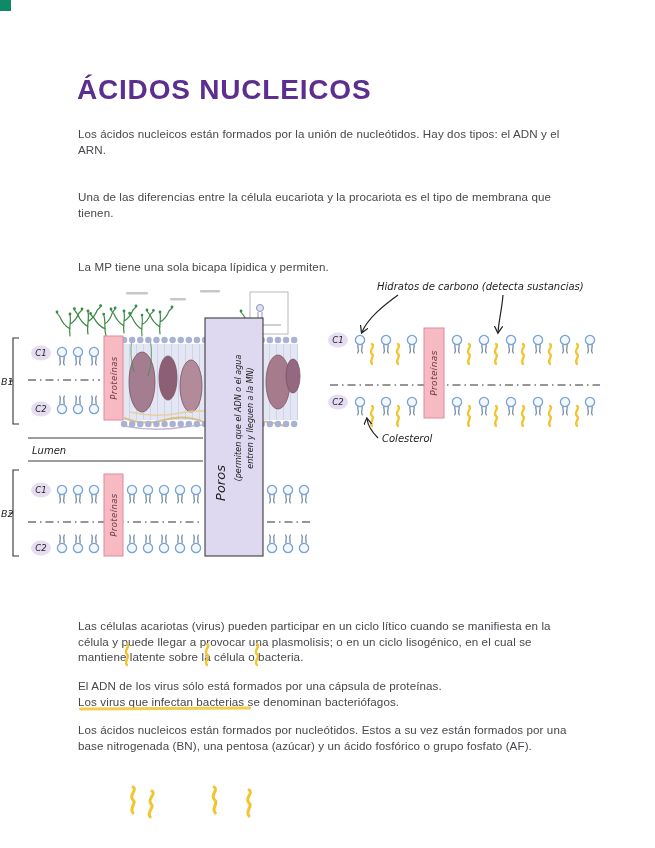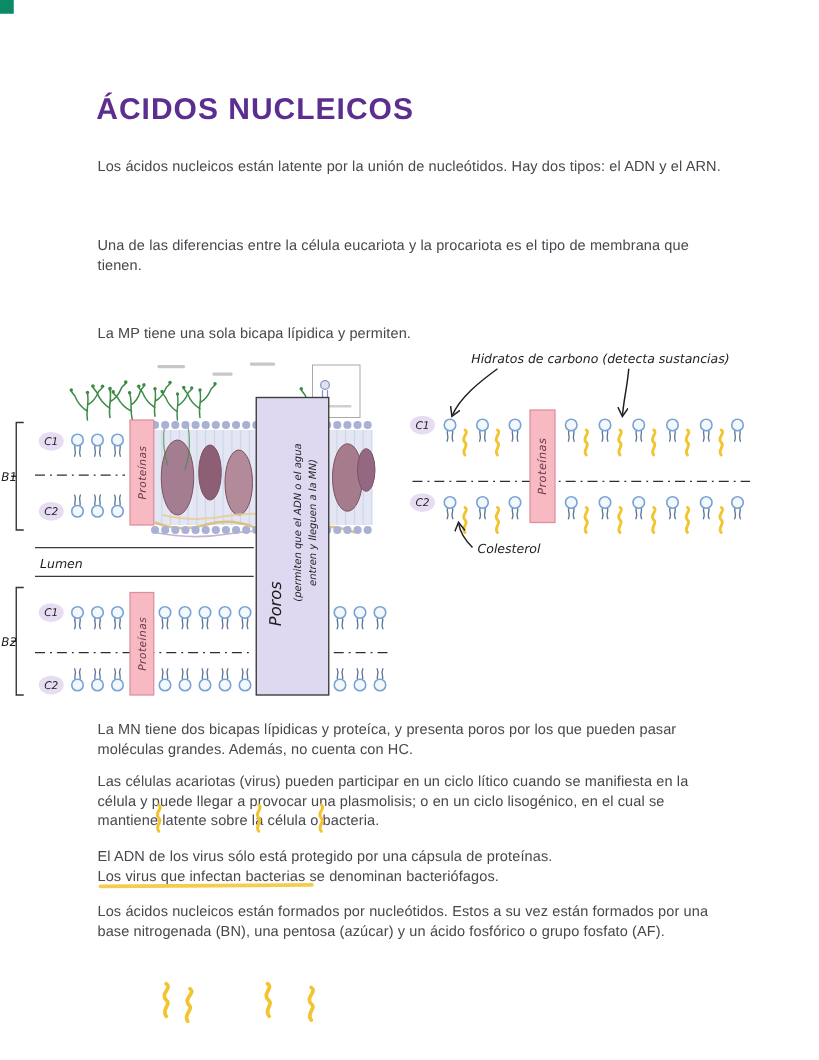--- a/index.html
+++ b/index.html
@@ -5,21 +5,21 @@
   * { margin:0; padding:0; box-sizing:border-box; }
   html,body { background:#ffffff; }
   .page {
     position:relative; width:655px; height:848px; background:#ffffff;
     font-family:"Liberation Sans", sans-serif; color:#45454c; overflow:hidden;
     margin:0 auto;
   }
   .corner-mark { position:absolute; left:0; top:0; width:11px; height:11px; background:#0c8a66; }
   .title {
     position:absolute; left:77px; top:74px;
-    font-size:24px; font-weight:700; letter-spacing:.8px; color:#5b2e90;
+    font-size:28px; font-weight:700; letter-spacing:.8px; color:#5b2e90;
   }
   .para {
     position:absolute; left:78px; width:502px;
     font-size:11.6px; line-height:15.7px; letter-spacing:.1px; color:#47474d;
   }
   .diagram-svg { position:absolute; left:0; top:278px; }
   .squiggle-overlay { position:absolute; z-index:5; }
   .yellow-underline {
     position:absolute; left:79px; top:707px; width:172px; height:2.6px;
     background:#f2c430; border-radius:2px; transform:rotate(-.4deg); opacity:.85; z-index:4;
@@ -44,21 +44,21 @@
 </style>
 </head>
 <body>
 
 <div class="page">
 
   <div class="corner-mark"></div>
 
   <h1 class="title">ÁCIDOS NUCLEICOS</h1>
 
-  <p class="para" style="top:126px">Los ácidos nucleicos están latente por la unión de nucleótidos. Hay dos tipos: el ADN y el ARN.</p>
+  <p class="para" style="top:126px">Los ácidos nucleicos están formados por la unión de nucleótidos. Hay dos tipos: el ADN y el ARN.</p>
   <p class="para" style="top:189px">Una de las diferencias entre la célula eucariota y la procariota es el tipo de membrana que tienen.</p>
   <p class="para" style="top:259px">La MP tiene una sola bicapa lípidica y permiten.</p>
 
   <svg class="diagram-svg" width="655" height="290" viewBox="0 0 655 290">
     <defs>
       <g id="lp">
         <path class="tail" d="M-1.8,4 c-1.5,3 1.5,5 -0.5,9"></path>
         <path class="tail" d="M1.8,4 c1.5,3 -1.5,5 0.5,9"></path>
         <circle class="head" cx="0" cy="0" r="4.6"></circle>
       </g>
@@ -245,23 +245,22 @@
       <g>
         <rect class="pbox" x="424" y="50" width="20" height="90"></rect>
         <text class="pbt" font-size="9" text-anchor="middle" transform="rotate(-90 434 95)" x="434" y="98">Proteínas</text>
       </g>
 
       <path class="arrow" d="M378,160 C372,154 368,148 367,141" marker-end="url(#arw)"></path>
       <text class="hand" x="382" y="164" font-size="10">Colesterol</text>
     </g>
   </svg>
 
-  <p class="para" style="top:576px">La MN tiene dos bicapas lípidicas y proteíca, y presenta poros por los que pueden pasar moléculas grandes. Además, no cuenta con HC.</p>
   <p class="para" style="top:618px">Las células acariotas (virus) pueden participar en un ciclo lítico cuando se manifiesta en la célula y puede llegar a provocar una plasmolisis; o en un ciclo lisogénico, en el cual se mantiene latente sobre la célula o bacteria.</p>
-  <p class="para" style="top:678px">El ADN de los virus sólo está protegido por una cápsula de proteínas.</p>
+  <p class="para" style="top:678px">El ADN de los virus sólo está formados por una cápsula de proteínas.</p>
   <p class="para" style="top:694px">Los virus que infectan bacterias se denominan bacteriófagos.</p>
   <p class="para" style="top:722px">Los ácidos nucleicos están formados por nucleótidos.  Estos a su vez están formados por una base nitrogenada (BN), una pentosa (azúcar) y un ácido fosfórico o grupo fosfato (AF).</p>
 
   <div class="yellow-underline"></div>
 
   <svg class="squiggle-overlay" style="left:120px; top:642px;" width="14" height="26">
     <use href="#ch" transform="translate(7,2) scale(1.05)"></use>
   </svg>
   <svg class="squiggle-overlay" style="left:200px; top:642px;" width="14" height="26">
     <use href="#ch" transform="translate(7,2) scale(1.05)"></use>

